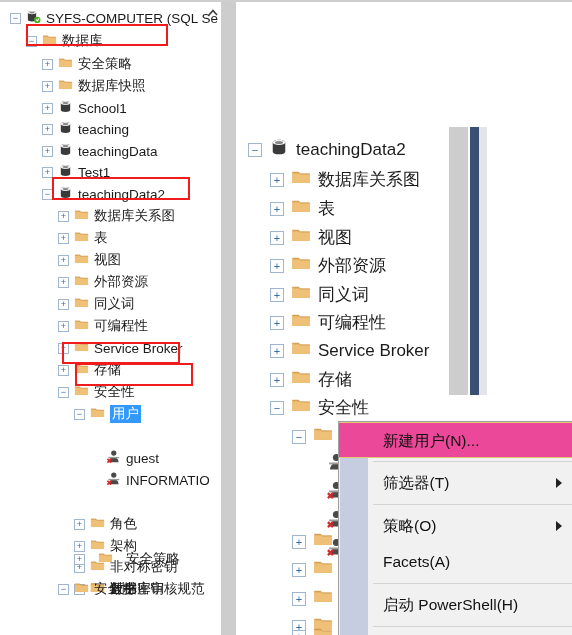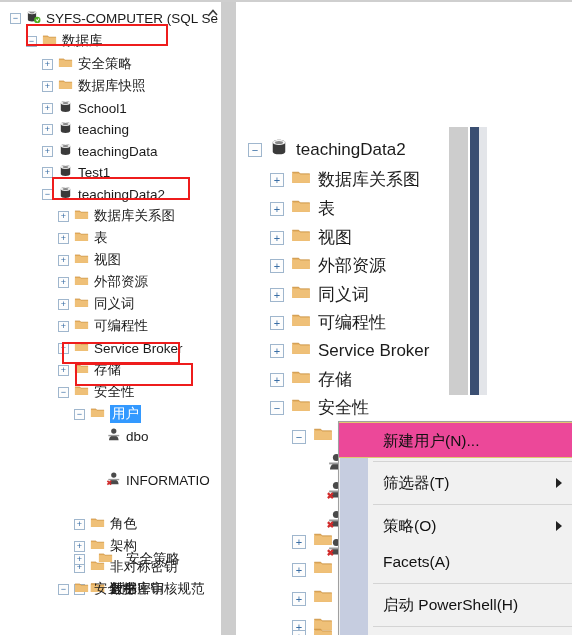--- a/index.html
+++ b/index.html
@@ -332,29 +332,29 @@
     </div>
     <div class="row sel" style="top: 400px; padding-left: 74px;">
       <span class="exp">−</span>
       <span class="ico"><svg width="15" height="15" viewBox="0 0 16 16">
       <path d="M1 4.2h5.2l1.1 1.3H15v7.2H1z" fill="#e8b161"></path>
       <path d="M1 5.5h14v7.2H1z" fill="#efc078"></path>
       <path d="M1 4.2h5.2l1.1 1.3H15" fill="none" stroke="#c98f3e" stroke-width=".7"></path>
     </svg></span>
       <span class="lbl">用户</span>
     </div>
-    <div class="row" style="top: 422px; padding-left: 90px;">
+    <div class="row" style="top: 444px; padding-left: 90px;">
       <span class="exp empty"></span>
       <span class="ico"><svg width="15" height="15" viewBox="0 0 16 16">
       <circle cx="8.3" cy="4.3" r="2.8" fill="#4a4a4a"></circle>
       <path d="M3.2 14c0-3.1 2.3-5.3 5.1-5.3s5.1 2.2 5.1 5.3z" fill="#4a4a4a"></path>
       <rect x="2.5" y="8.4" width="11.6" height="1.5" fill="#9a9a9a"></rect>
-
-    </svg></span>
-      <span class="lbl">dbo</span>
+      <path d="M1.5 10.5l4 4M5.5 10.5l-4 4" stroke="#d12b2b" stroke-width="1.7" fill="none"></path>
+    </svg></span>
+      <span class="lbl">guest</span>
     </div>
     <div class="row" style="top: 466px; padding-left: 90px;">
       <span class="exp empty"></span>
       <span class="ico"><svg width="15" height="15" viewBox="0 0 16 16">
       <circle cx="8.3" cy="4.3" r="2.8" fill="#4a4a4a"></circle>
       <path d="M3.2 14c0-3.1 2.3-5.3 5.1-5.3s5.1 2.2 5.1 5.3z" fill="#4a4a4a"></path>
       <rect x="2.5" y="8.4" width="11.6" height="1.5" fill="#9a9a9a"></rect>
       <path d="M1.5 10.5l4 4M5.5 10.5l-4 4" stroke="#d12b2b" stroke-width="1.7" fill="none"></path>
     </svg></span>
       <span class="lbl">INFORMATIO</span>

